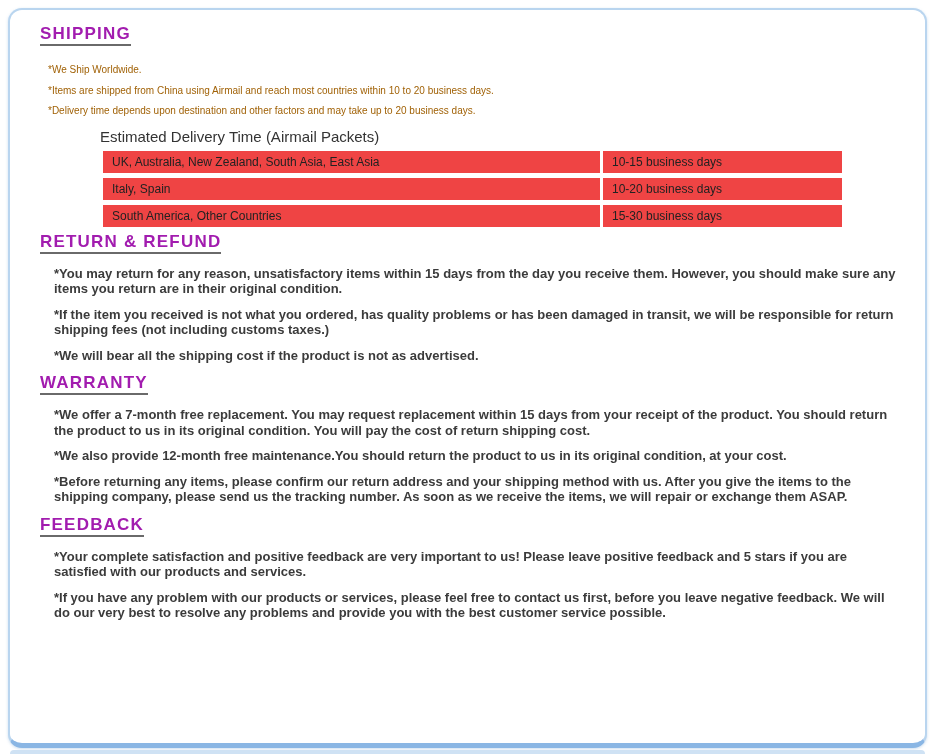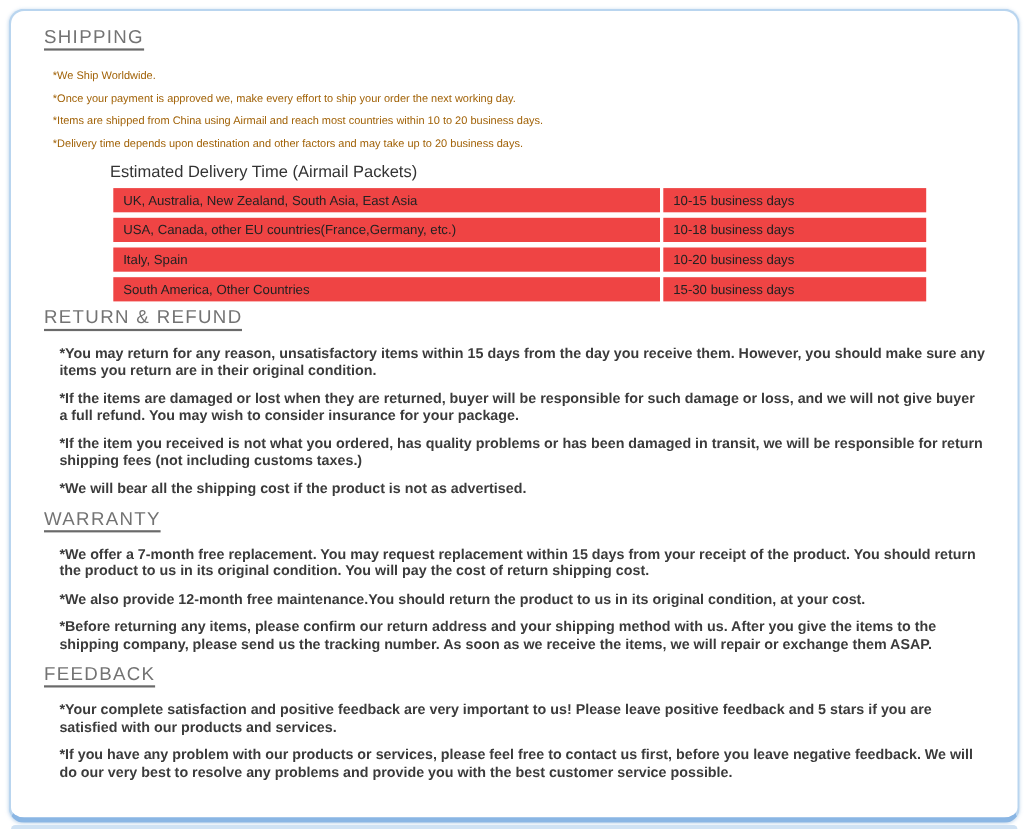--- a/index.html
+++ b/index.html
@@ -25,23 +25,23 @@
     position: absolute;
     left: 10px; right: 10px; bottom: 0;
     height: 4px;
     background: #cfe2f4;
     border-radius: 6px 6px 0 0;
   }
   h2.sec-title {
     margin: 0 0 0 30px;
     display: table;
     font-size: 17px;
-    font-weight: normal;
+    font-weight: bold;
     letter-spacing: 1.2px;
-    color: #737373;
+    color: #a21caf;
     border-bottom: 2px solid #6a6a6a;
     padding-bottom: 1px;
     line-height: 19px;
   }
   .bullets { margin: 14px 20px 0 38px; }
   .bullets p {
     margin: 0;
     font-size: 10px;
     line-height: 20.5px;
     color: #a16207;
@@ -82,55 +82,49 @@
 </style>
 </head>
 <body>
 
 <div class="page-box">
 
   <section>
     <h2 class="sec-title">SHIPPING</h2>
     <div class="bullets">
       <p>*We Ship Worldwide.</p>
-      <p>*Once your payment is approved we, make every effort to ship your order the next working day.</p>
       <p>*Items are shipped from China using Airmail and reach most countries within 10 to 20 business days.</p>
       <p>*Delivery time depends upon destination and other factors and may take up to 20 business days.</p>
     </div>
 
     <div class="table-wrap">
       <div class="table-title">Estimated Delivery Time (Airmail Packets)</div>
       <table class="delivery-table">
         <tbody>
           <tr>
             <td class="region-cell">UK, Australia, New Zealand, South Asia, East Asia</td>
             <td class="time-cell">10-15 business days</td>
-          </tr>
-          <tr>
-            <td class="region-cell">USA, Canada, other EU countries(France,Germany, etc.)</td>
-            <td class="time-cell">10-18 business days</td>
           </tr>
           <tr>
             <td class="region-cell">Italy, Spain</td>
             <td class="time-cell">10-20 business days</td>
           </tr>
           <tr>
             <td class="region-cell">South America, Other Countries</td>
             <td class="time-cell">15-30 business days</td>
           </tr>
         </tbody>
       </table>
     </div>
   </section>
 
   <section>
     <h2 class="sec-title mt-return">RETURN &amp; REFUND</h2>
     <div class="paras">
       <p>*You may return for any reason, unsatisfactory items within 15 days from the day you receive them. However, you should make sure any items you return are in their original condition.</p>
-      <p>*If the items are damaged or lost when they are returned, buyer will be responsible for such damage or loss, and we will not give buyer a full refund. You may wish to consider insurance for your package.</p>
       <p>*If the item you received is not what you ordered, has quality problems or has been damaged in transit, we will be responsible for return shipping fees (not including customs taxes.)</p>
       <p>*We will bear all the shipping cost if the product is not as advertised.</p>
     </div>
   </section>
 
   <section>
     <h2 class="sec-title mt-warranty">WARRANTY</h2>
     <div class="paras">
       <p>*We offer a 7-month free replacement.  You may request replacement within 15 days from your receipt of the product. You should return the product to us in its original condition. You will pay the cost of return shipping cost.</p>
       <p>*We also provide 12-month free maintenance.You should return the product to us in its original condition, at your cost.</p>

